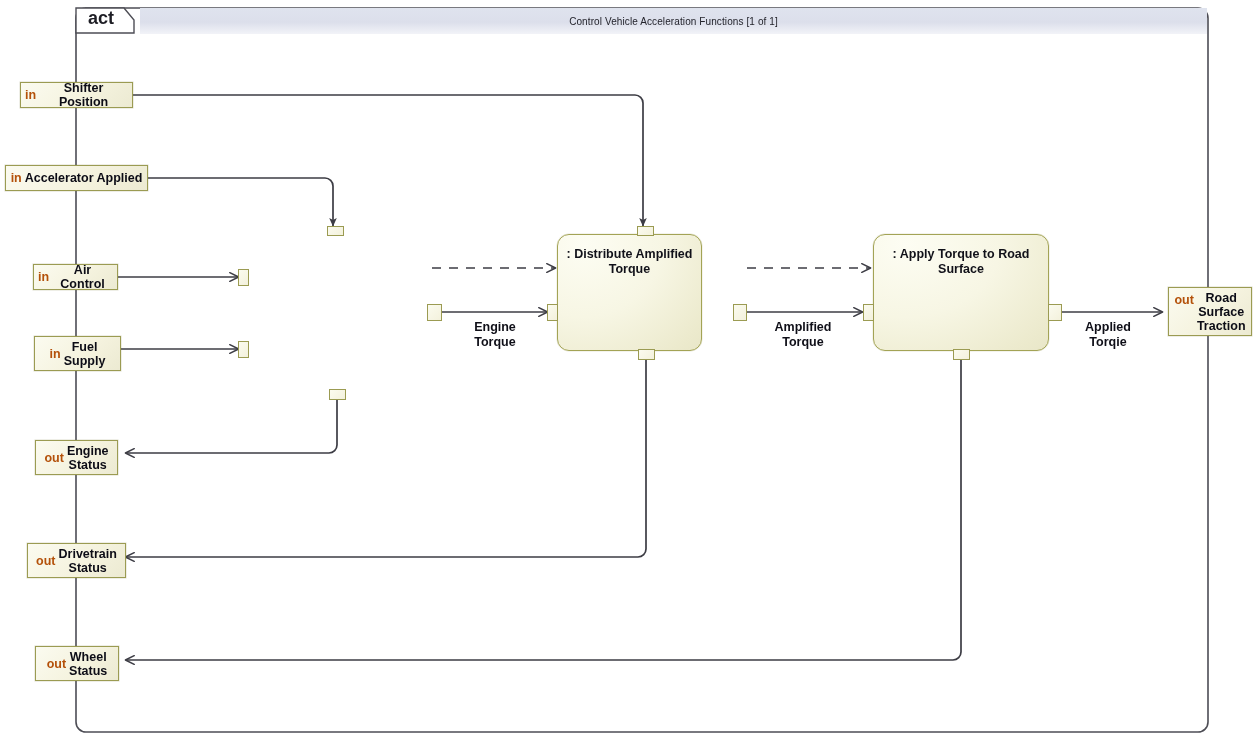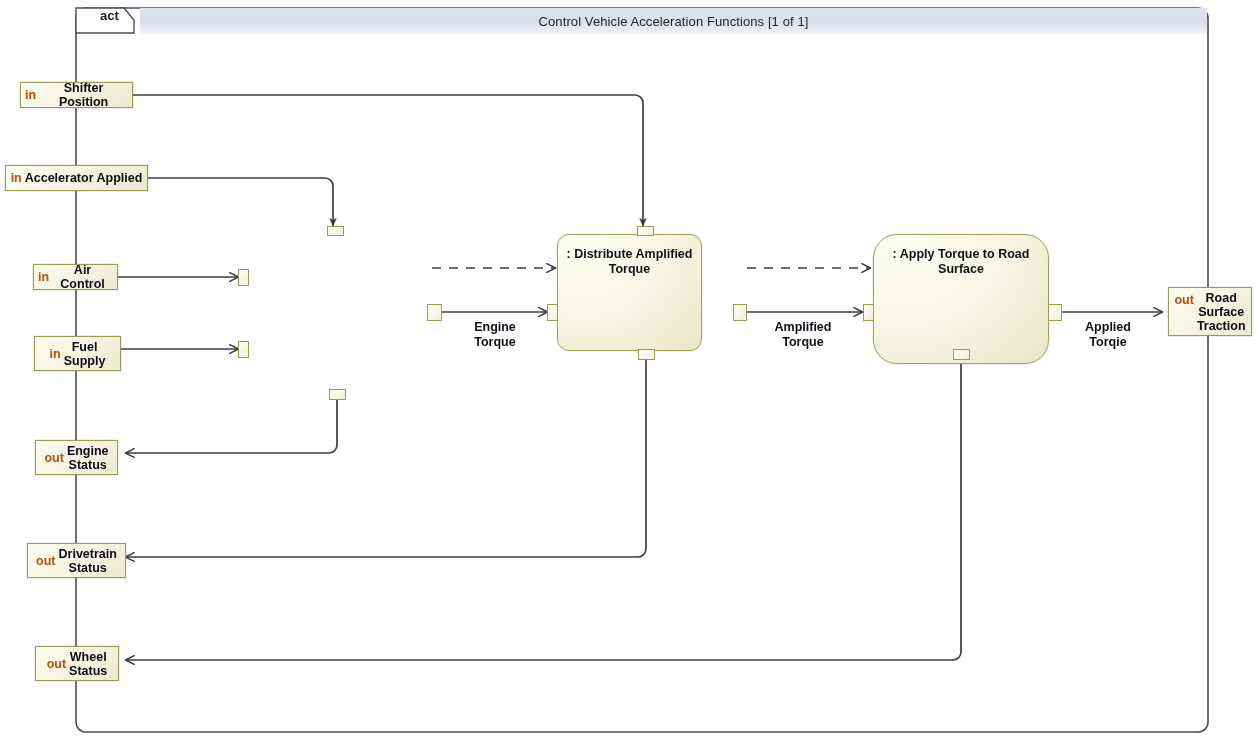--- a/index.html
+++ b/index.html
@@ -32,30 +32,30 @@
     left: 140px;
     top: 8px;
     width: 1067px;
     height: 26px;
     background: linear-gradient(to bottom, #dfe3ee 0%, #dcdfeb 55%, #f2f3f8 100%);
     display: flex;
     align-items: center;
     justify-content: center;
   }
   #frame-title-text {
-    font-size: 13px;
+    font-size: 10px;
     color: #24242c;
     letter-spacing: 0.1px;
     white-space: nowrap;
   }
   #frame-tab-label {
     position: absolute;
-    left: 100px;
+    left: 88px;
     top: 8px;
-    font-size: 13px;
+    font-size: 18px;
     font-weight: bold;
     color: #1d1d24;
   }
 
   
   .param-node {
     position: absolute;
     box-sizing: border-box;
     background: linear-gradient(135deg, #fbfbf0 0%, #f5f3df 55%, #ecead2 100%);
     border: 1px solid #9b9b52;
@@ -232,21 +232,21 @@
 
   <div class="action-node" style="left:557px; top:234px; width:145px; height:117px;">
     <div class="action-title" style="white-space:pre-line;">: Distribute Amplified
 Torque</div>
   </div>
   <div class="pin" style="left:637px; top:226px; width:17px; height:10px;"></div>
   <div class="pin" style="left:547px; top:304px; width:11px; height:17px;"></div>
   <div class="pin" style="left:733px; top:304px; width:14px; height:17px;"></div>
   <div class="pin" style="left:638px; top:349px; width:17px; height:11px;"></div>
 
-  <div class="action-node" style="left:873px; top:234px; width:176px; height:130px;border-radius:24px;">
+  <div class="action-node" style="left:873px; top:234px; width:176px; height:117px;">
     <div class="action-title" style="white-space:pre-line;">: Apply Torque to Road
 Surface</div>
   </div>
   <div class="pin" style="left:863px; top:304px; width:11px; height:17px;"></div>
   <div class="pin" style="left:1048px; top:304px; width:14px; height:17px;"></div>
   <div class="pin" style="left:953px; top:349px; width:17px; height:11px;"></div>
 
   <div class="edge-label" style="left:450px; top:320px; width:90px;">Engine
 Torque</div>
   <div class="edge-label" style="left:755px; top:320px; width:96px;">Amplified

